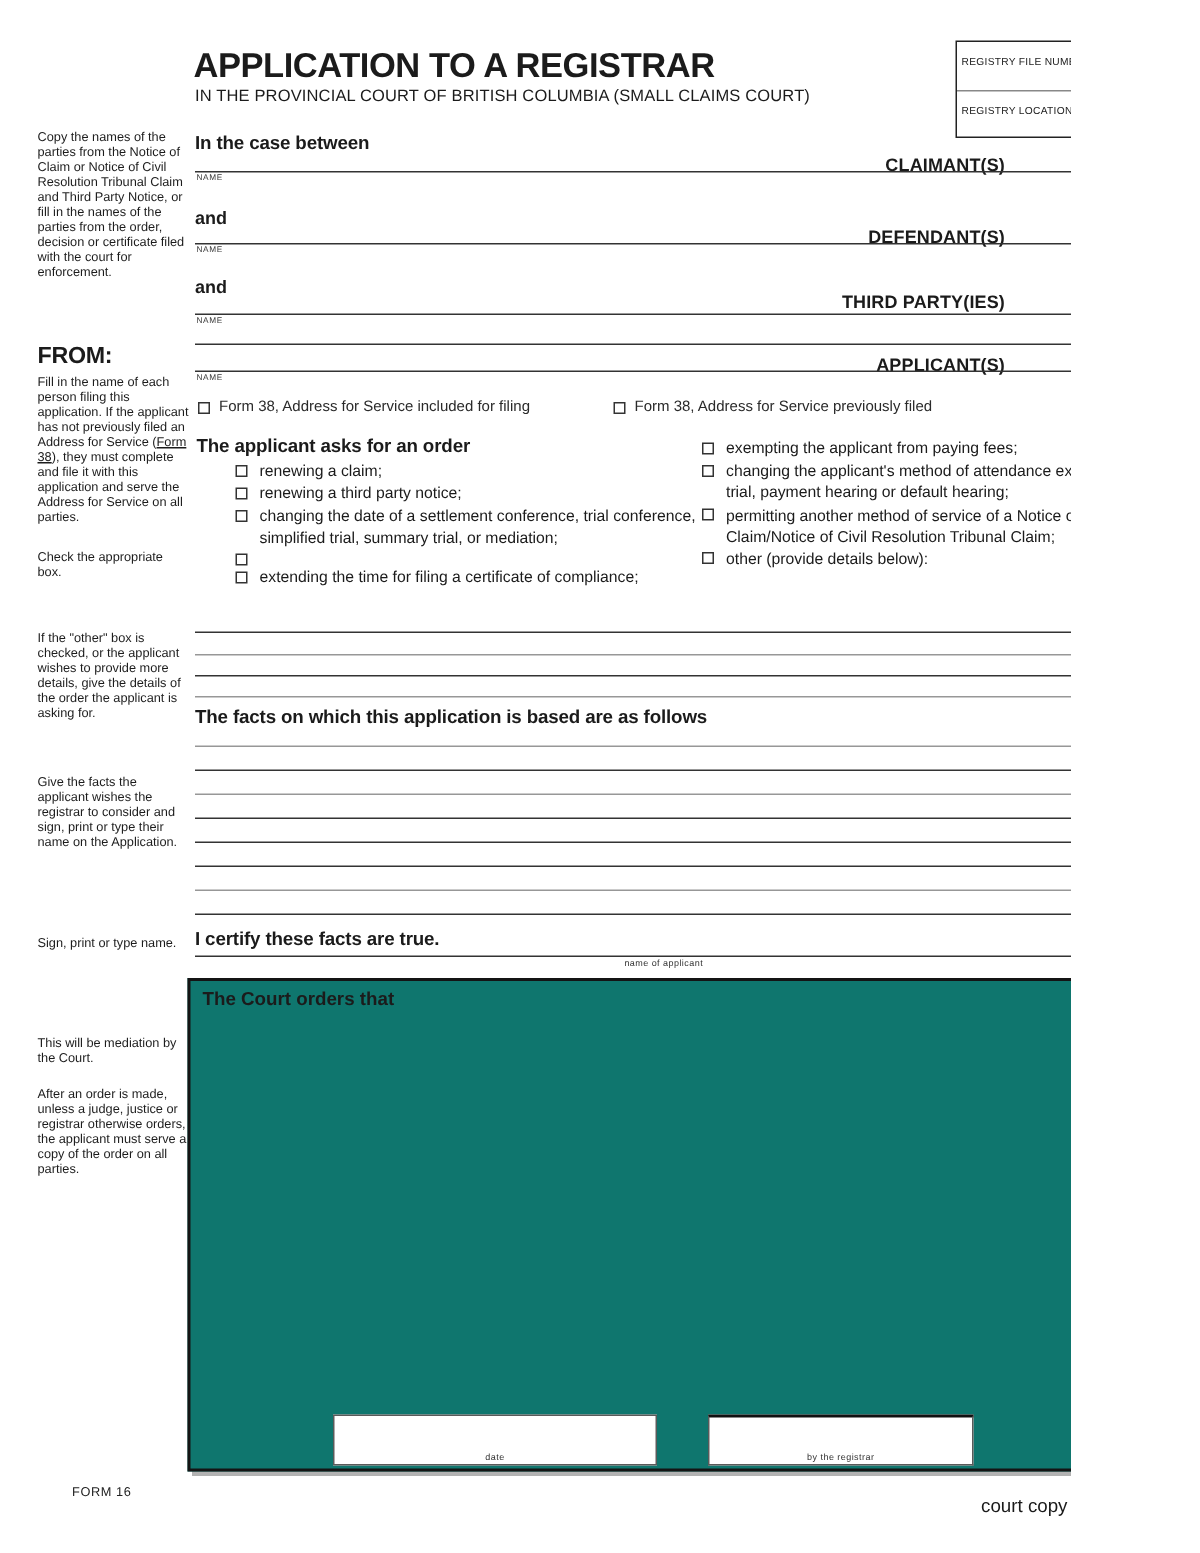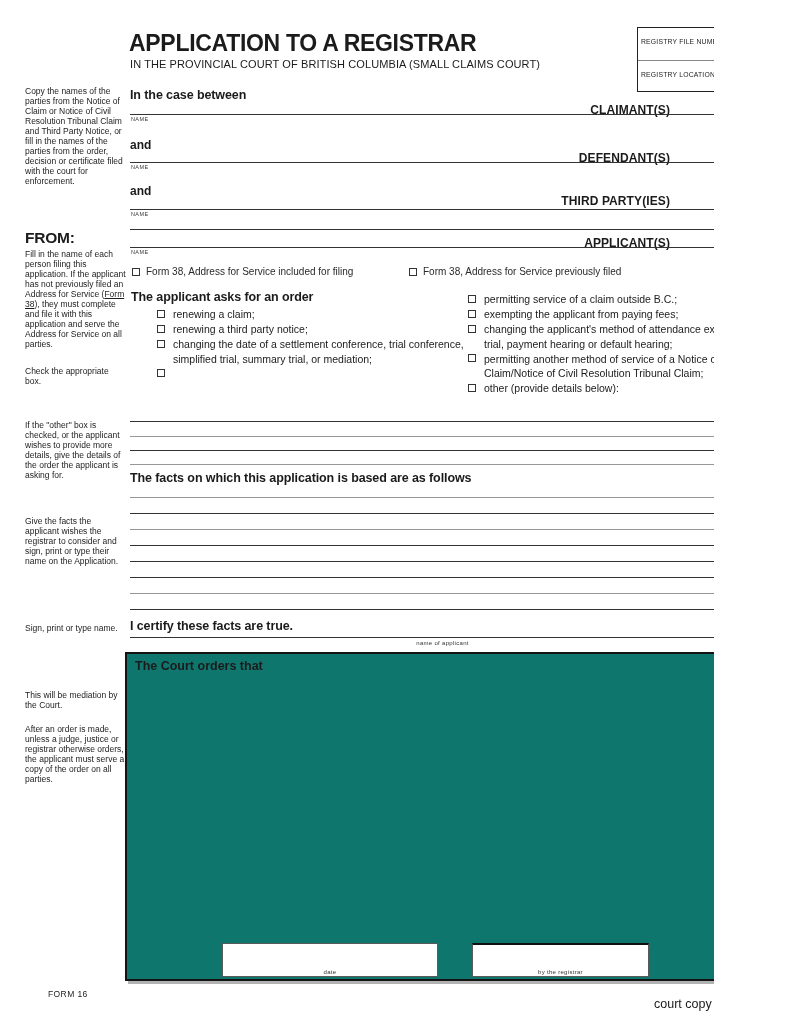--- a/index.html
+++ b/index.html
@@ -130,27 +130,27 @@
       <span class="cb"></span>
       <span>renewing a third party notice;</span>
     </div>
     <div class="opt">
       <span class="cb"></span>
       <span>changing the date of a settlement conference, trial conference, simplified trial, summary trial, or mediation;</span>
     </div>
     <div class="opt">
       <span class="cb"></span>
     </div>
+    <div class="opt">
+      <span class="cb"></span>
+      <span>extending the time for filing a certificate of compliance;</span>
+    </div>
   </div>
 
   <div class="abs opt-col" style="left:468px;top:292px;width:293px">
-    <div class="opt">
-      <span class="cb"></span>
-      <span>permitting service of a claim outside B.C.;</span>
-    </div>
     <div class="opt">
       <span class="cb"></span>
       <span>exempting the applicant from paying fees;</span>
     </div>
     <div class="opt">
       <span class="cb"></span>
       <span>changing the applicant's method of attendance except for a trial, payment hearing or default hearing;</span>
     </div>
     <div class="opt">
       <span class="cb"></span>

